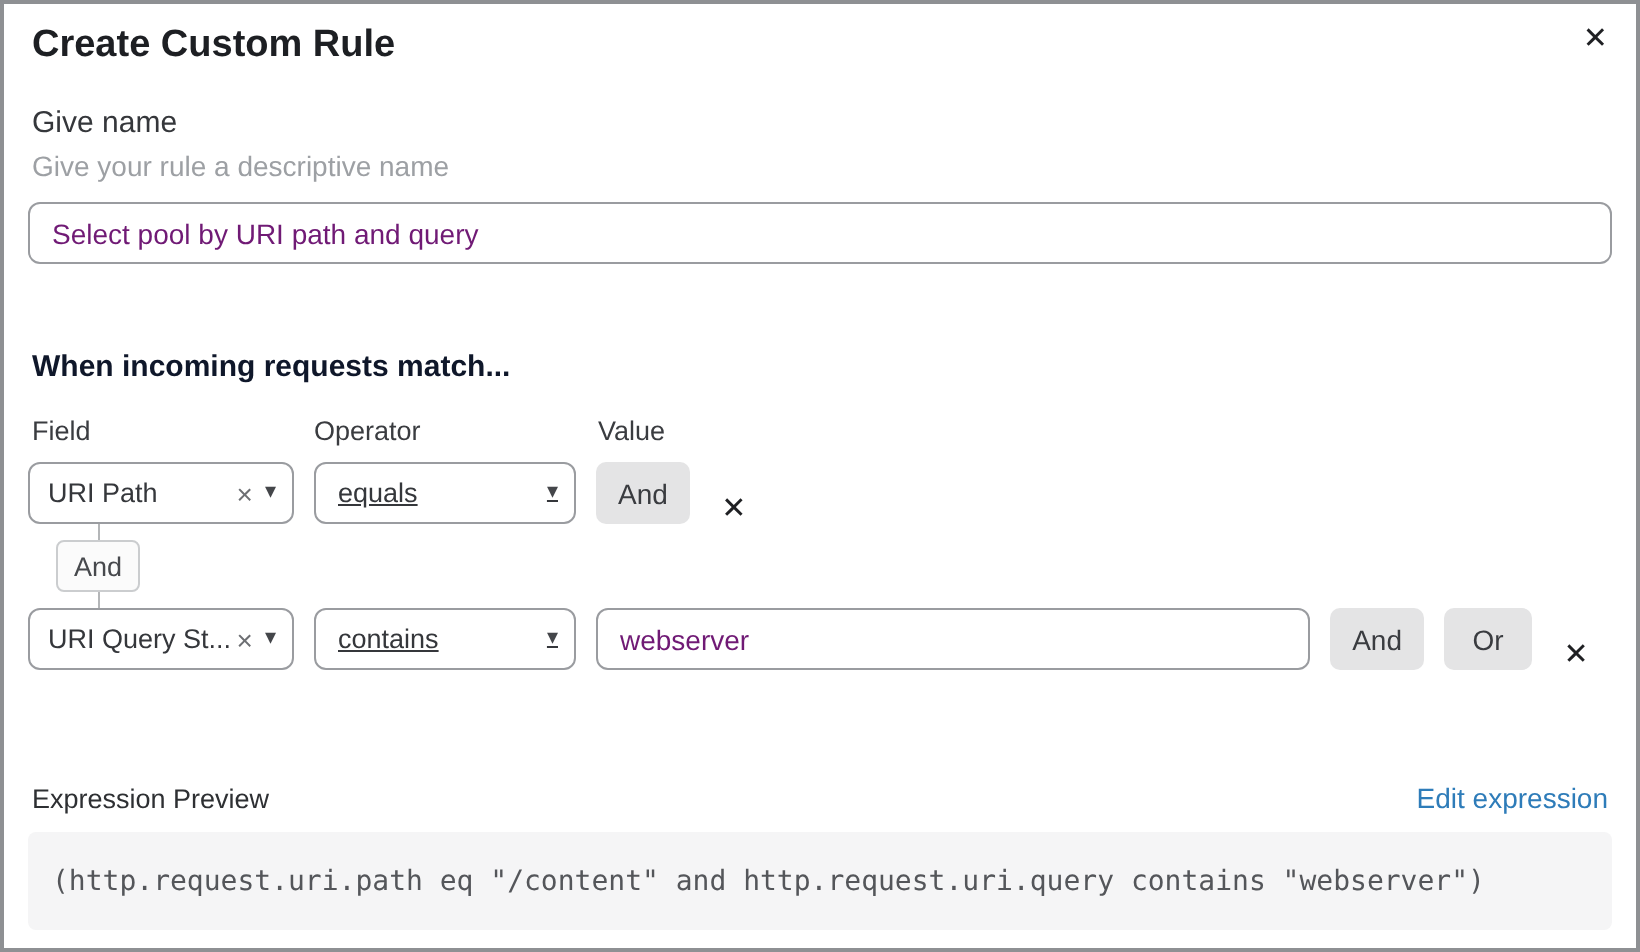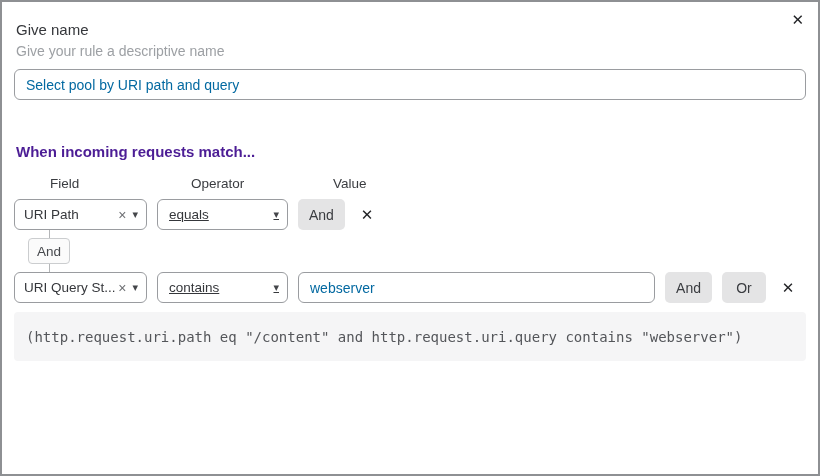--- a/index.html
+++ b/index.html
@@ -31,38 +31,38 @@
     font-size: 19px; font-weight: 700; color: #1d1f23;
     line-height: 22px;
   }
   .rule-name-label { margin: 20px 0 0 2px; font-size: 15px; color: #35373b; line-height: 16px; }
   .rule-name-hint  { margin: 6px 0 0 2px; font-size: 14px; color: #9da0a4; line-height: 15px; }
   .text-input {
     height: 31px;
     border: 1px solid var(--control_border, #9a9ca0);
     border-radius: 6px;
     padding: 0 11px;
-    font-size: 14px; color: #0369a1;
+    font-size: 14px; color: #701a75;
     font-family: inherit;
     background: #fff;
     outline: none;
   }
   .rule-name-input { margin-top: 10px; width: 100%; display: block; }
 
   .match-heading {
     margin: 44px 0 0 2px;
-    font-size: 15px; font-weight: 700; color: #4c1d95;
+    font-size: 15px; font-weight: 700; color: #0f172a;
     line-height: 16px;
   }
   .cols { display: flex; margin: 17px 0 0 2px; font-size: 13.5px; color: #3a3c40; line-height: 14px; }
-  .col-field { width: 141px; margin-left: 34px; }
+  .col-field { width: 141px; }
   .col-operator { width: 142px; }
   .col-value { flex: 1; }
 
-  .match-row { display: flex; align-items: center; gap: 10px; margin-top: 8px; height: 31px; }
+  .match-row { display: flex; align-items: flex-end; gap: 10px; margin-top: 8px; height: 31px; }
   .select {
     height: 31px;
     border: 1px solid var(--control_border, #9a9ca0);
     border-radius: 6px;
     background: #fff;
     display: flex; align-items: center;
     padding: 0 8px 0 9px;
     font-size: 13.5px; color: #35373b;
     cursor: pointer;
     flex-shrink: 0;
@@ -123,20 +123,21 @@
     white-space: nowrap;
   }
 </style>
 </head>
 <body>
 
 <div class="dialog">
 
   <button class="close-btn">✕</button>
 
+  <h1 class="dialog-title">Create Custom Rule</h1>
 
   <div class="rule-name-label">Give name</div>
   <div class="rule-name-hint">Give your rule a descriptive name</div>
   <input class="text-input rule-name-input" type="text" value="Select pool by URI path and query" style="">
 
   <h2 class="match-heading">When incoming requests match...</h2>
 
   <div class="cols">
     <div class="col-field">Field</div>
     <div class="col-operator">Operator</div>
@@ -172,17 +173,21 @@
     <div class="select operator-select">
       <span class="select-label">contains</span>
       <span class="caret">▾</span>
     </div>
     <input class="text-input value-input" type="text" value="webserver" style="">
     <button class="op-btn">And</button>
     <button class="op-btn">Or</button>
     <button class="remove-btn">✕</button>
   </div>
 
+  <div class="expr-header">
+    <div class="expr-label">Expression Preview</div>
+    <a class="edit-link">Edit expression</a>
+  </div>
   <div class="code-block">
     <code>(http.request.uri.path eq "/content" and http.request.uri.query contains "webserver")</code>
   </div>
 
 </div>
 
 </body></html>

